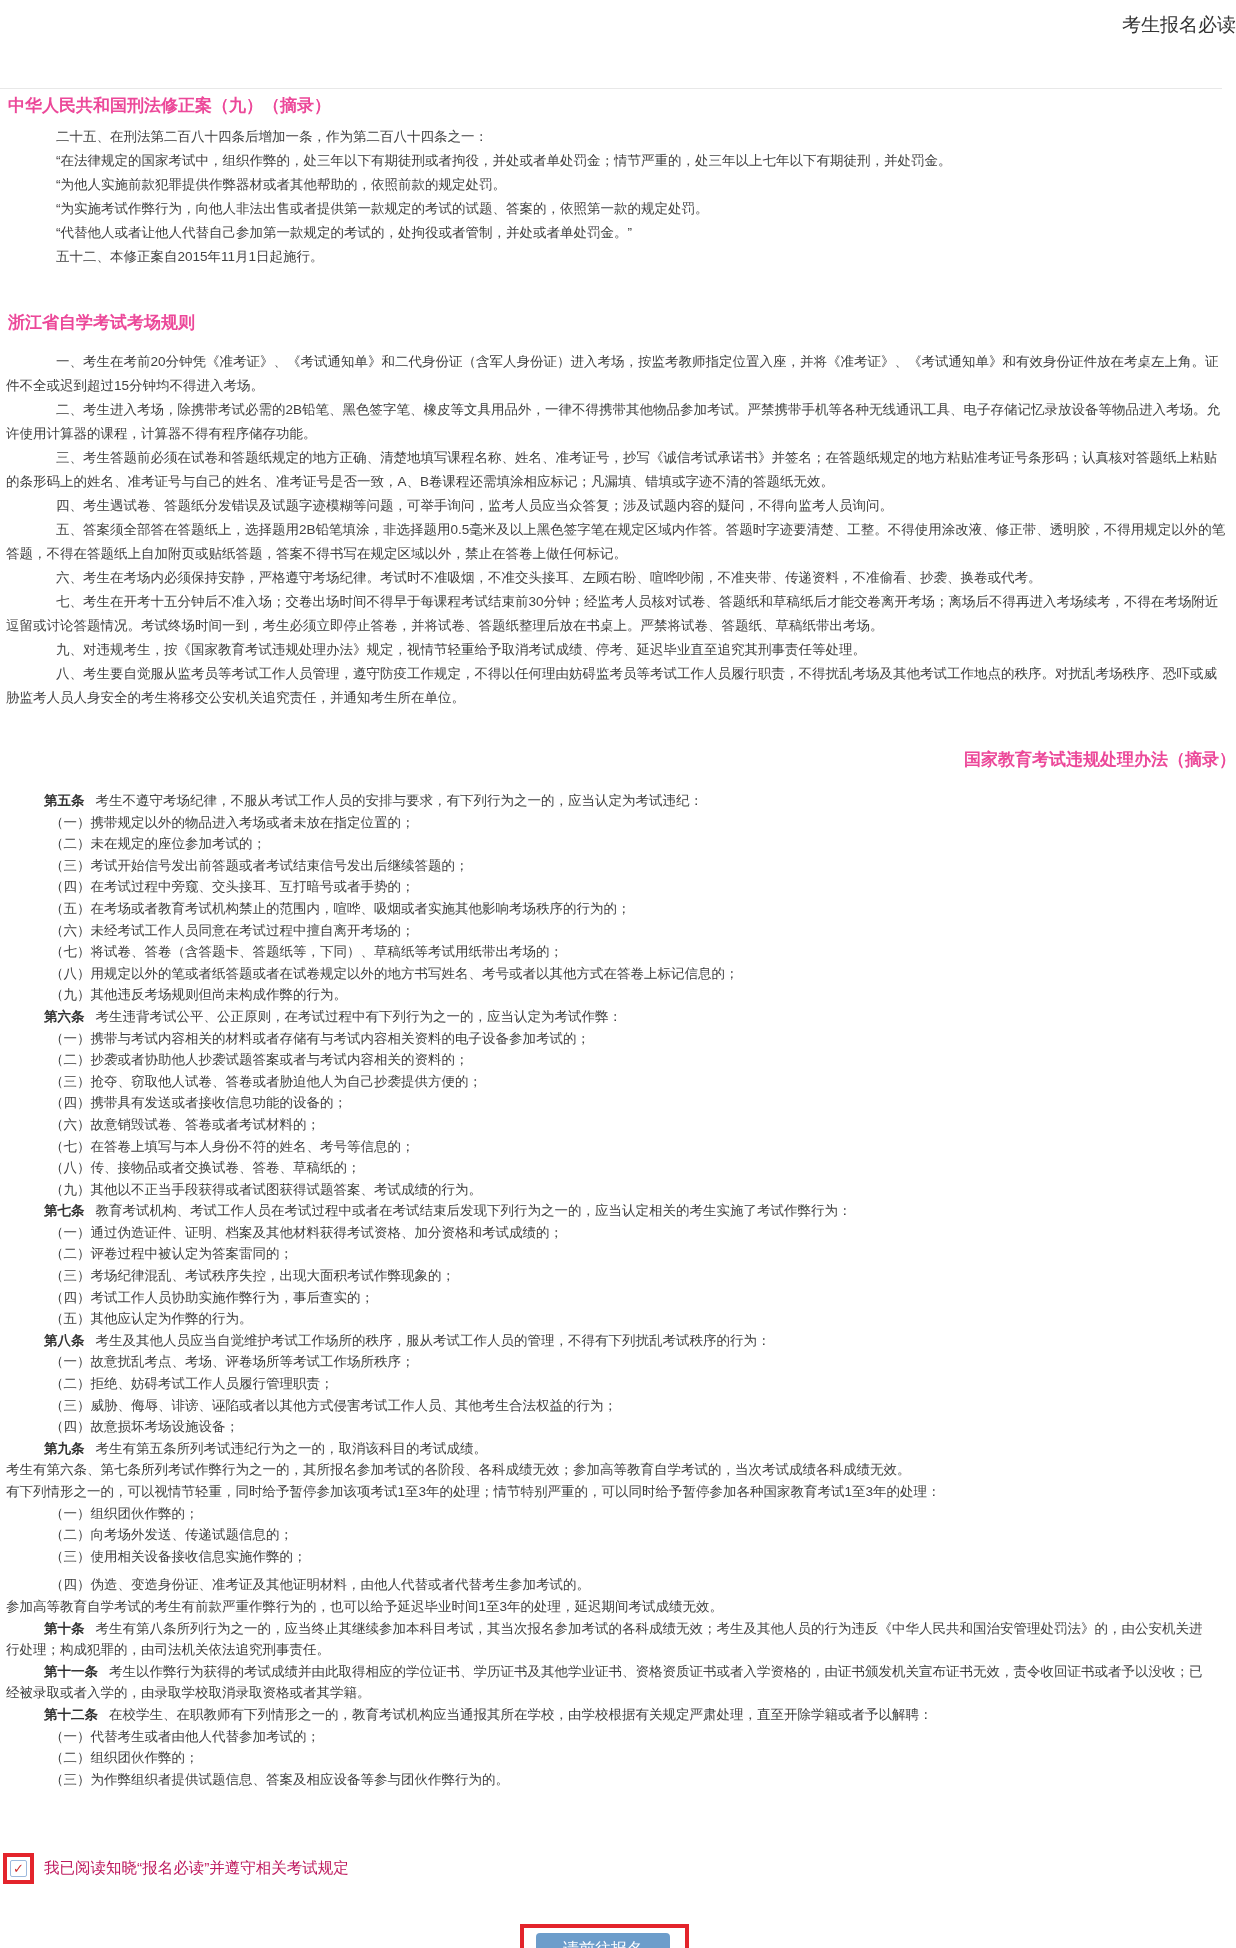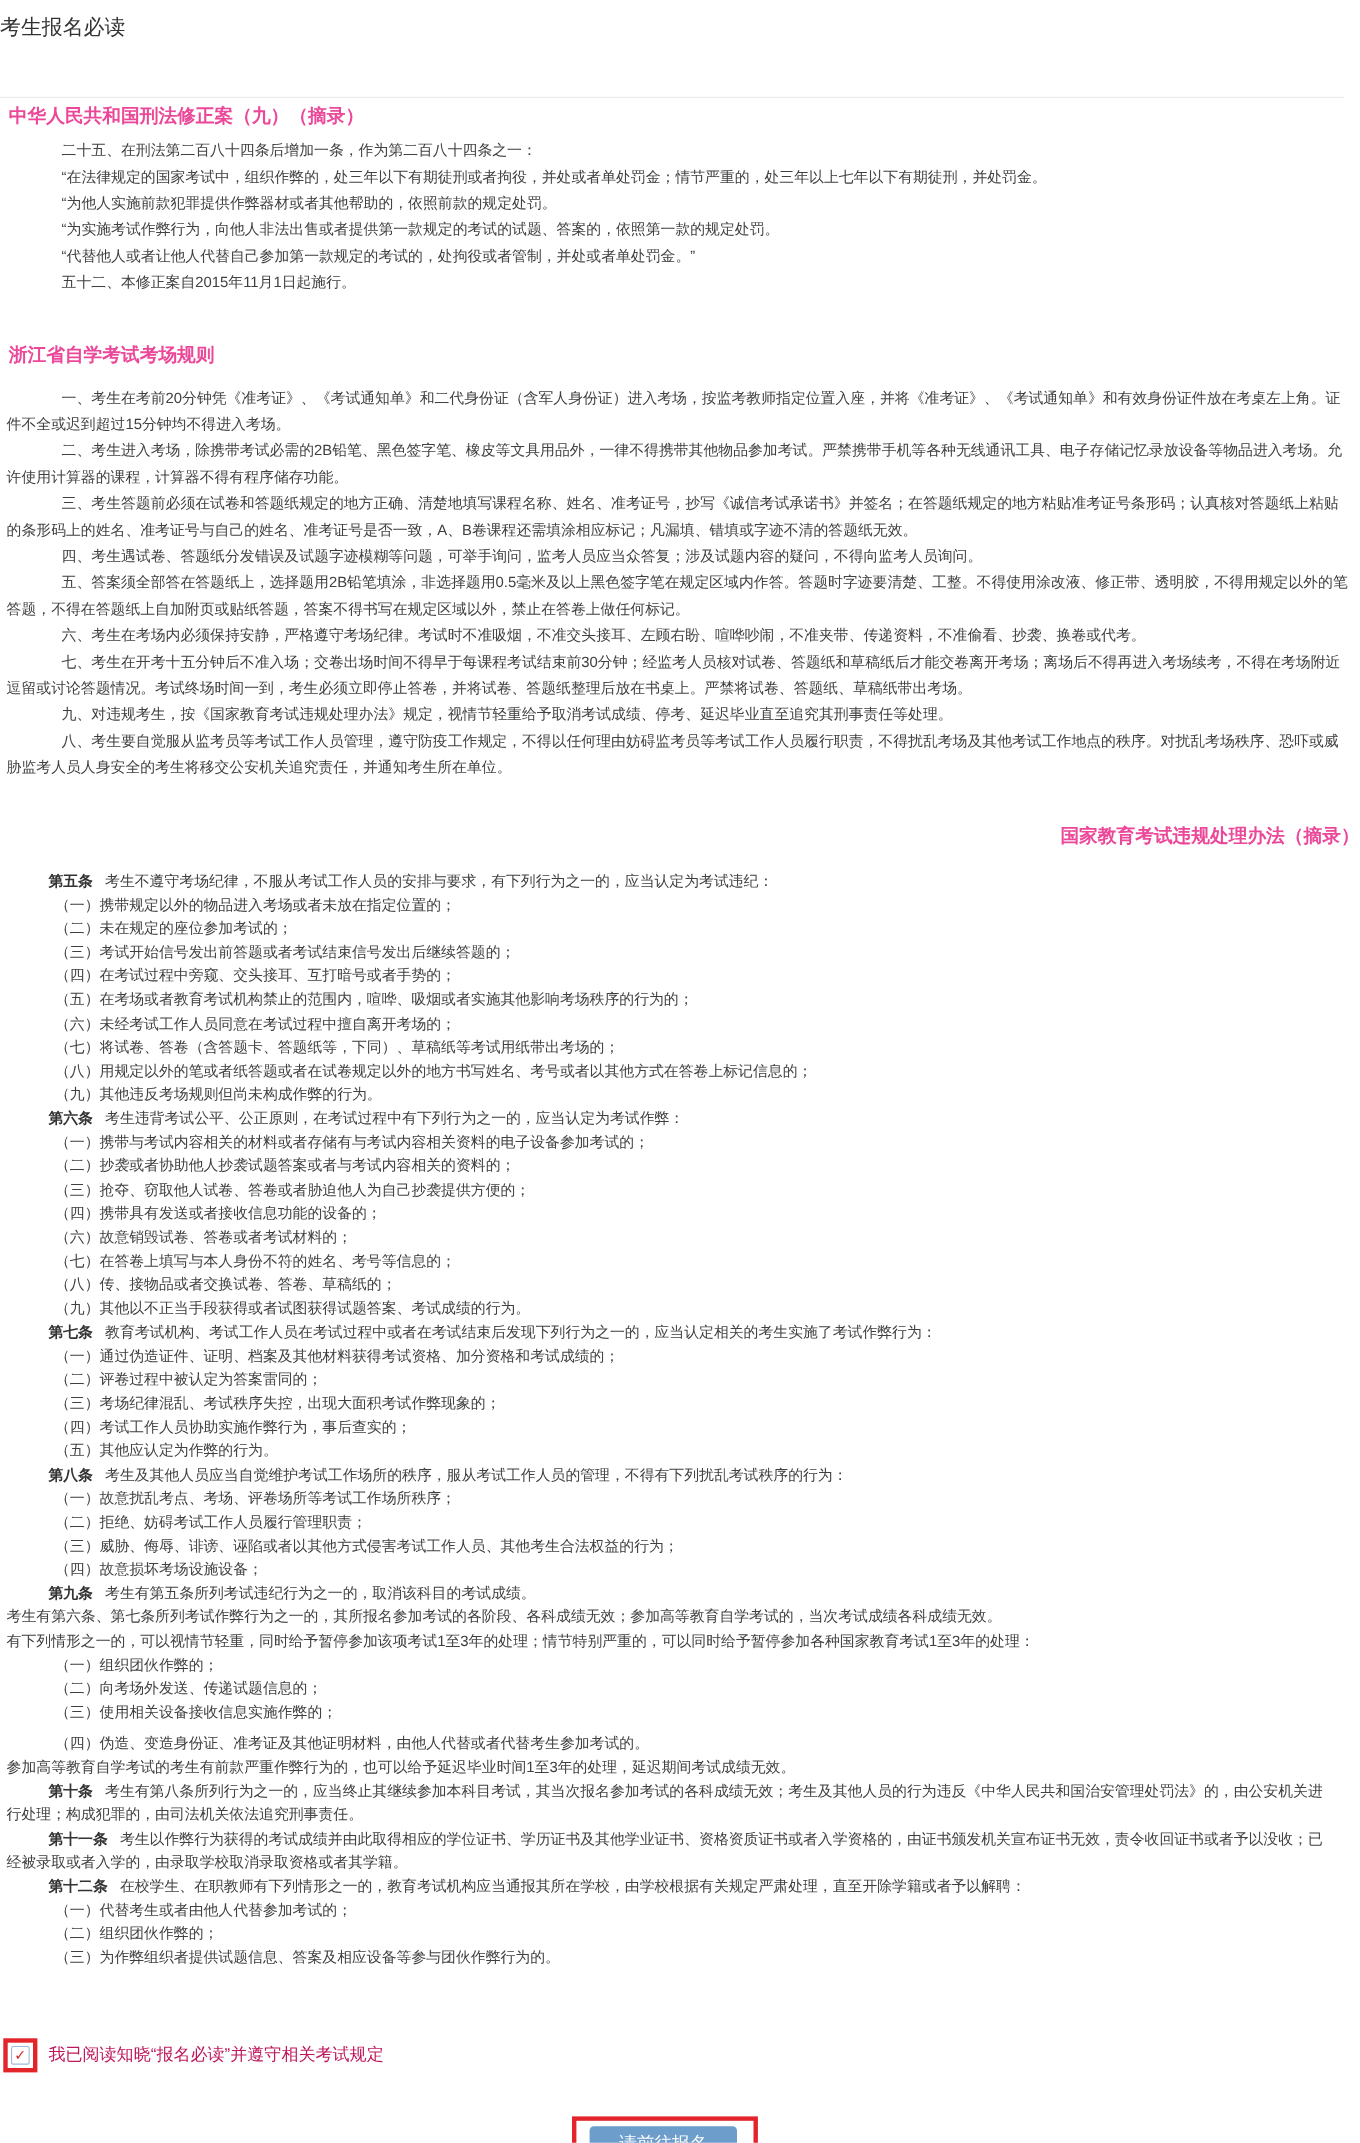--- a/index.html
+++ b/index.html
@@ -2,21 +2,21 @@
 <html><head>
 <meta charset="utf-8">
 <style>
   html,body{margin:0;padding:0;}
   body{
     width:1236px;height:1948px;background:#ffffff;position:relative;overflow:hidden;
     font-family:"Liberation Sans","DejaVu Sans",sans-serif;color:#404040;
   }
   .page{position:relative;width:100%;height:100%;}
   .title{
-    margin:0;padding-top:12px;height:24px;text-align:left;
+    margin:0;padding-top:12px;height:24px;text-align:right;
     font-size:19px;font-weight:normal;color:#333;
   }
   .divider{border-top:1px solid #e8e8e8;margin:52px 14px 0 0;height:0;}
   h2.sec-heading{
     font-size:17px;font-weight:bold;color:#ec4899;margin:0 0 0 8px;line-height:20px;
   }
   #h-sec0{margin-top:7px;}
   #h-sec1{margin-top:44px;}
   #h-sec2{margin-top:40px;text-align:right;}
   .paras{margin-top:9px;padding:0 8px 0 6px;}

